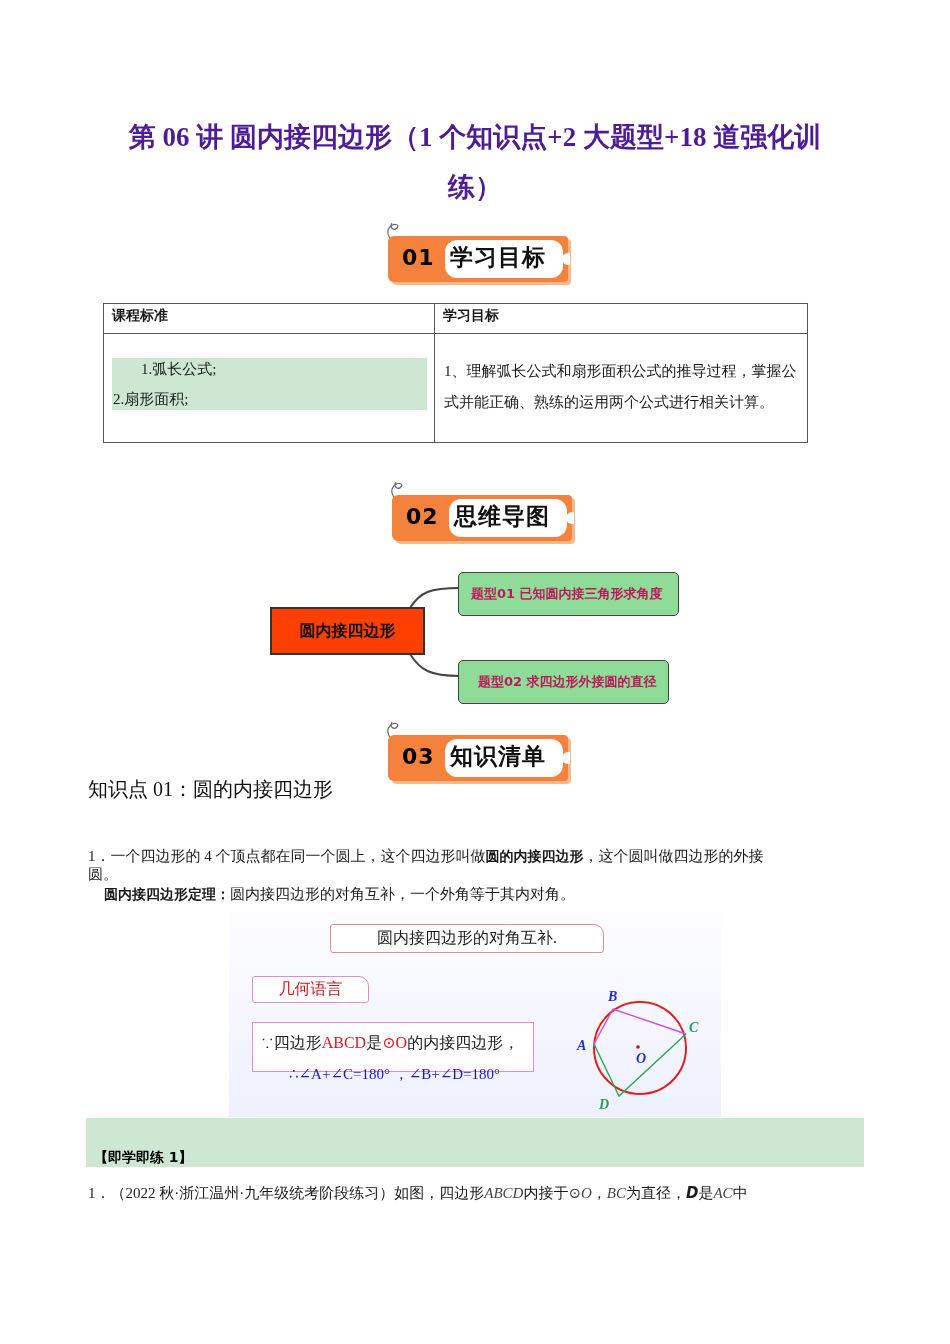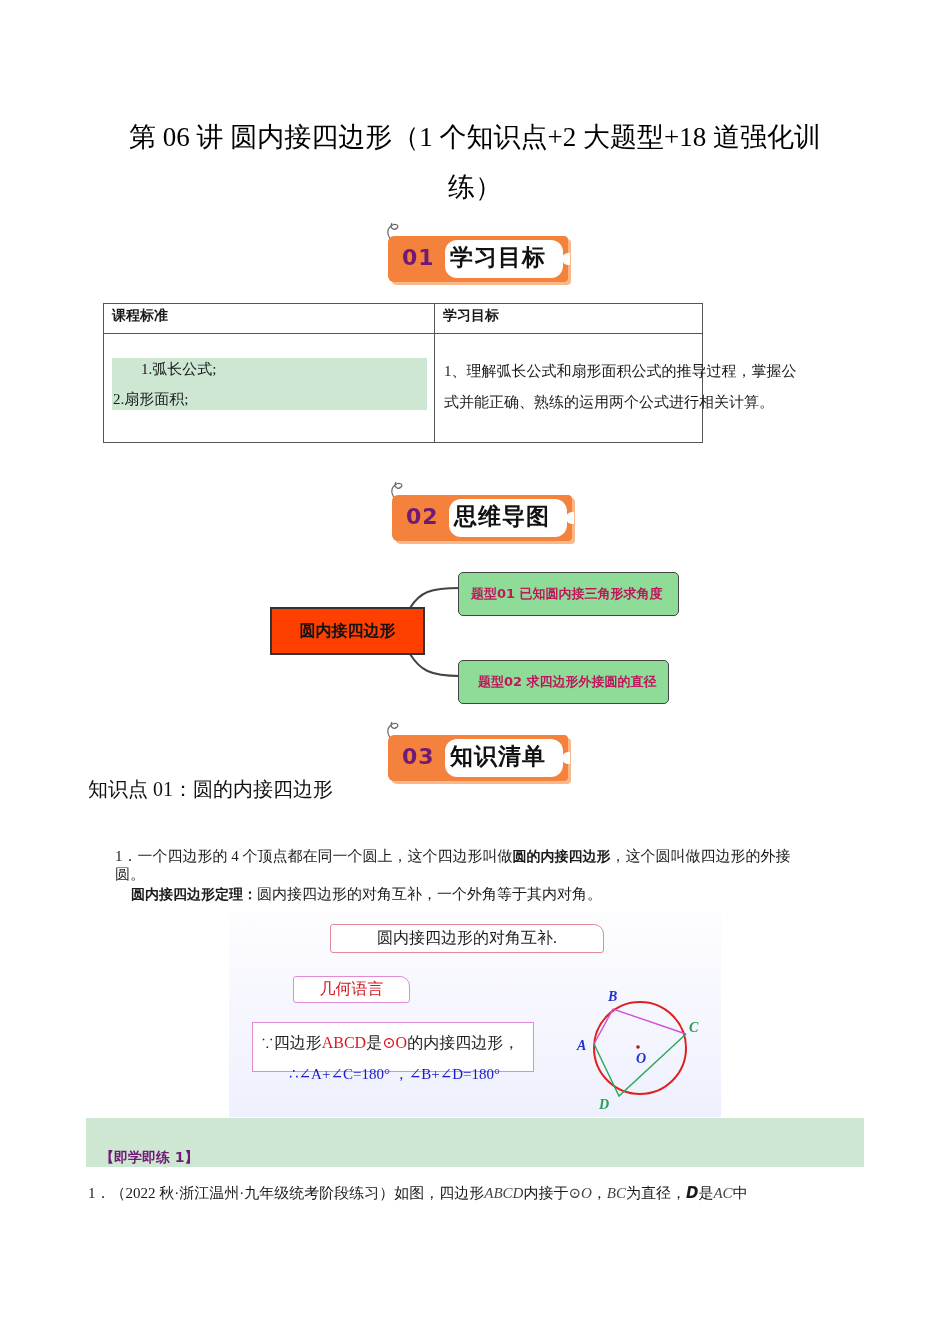--- a/index.html
+++ b/index.html
@@ -2,51 +2,51 @@
 <html><head>
 <meta charset="utf-8">
 <style>
   * { margin: 0; padding: 0; box-sizing: border-box; }
   html, body { width: 950px; height: 1344px; background: #ffffff; overflow: hidden; }
   body { position: relative; font-family: "Liberation Serif", "DejaVu Serif", serif; color: #1a1a1a; }
 
   .title {
     position: absolute; left: 90px; top: 112px; width: 770px;
     text-align: center; font-family: "Liberation Serif", "DejaVu Serif", serif;
-    font-weight: normal; font-size: 27px; line-height: 50px; color: #000000;
+    font-weight: bold; font-size: 27px; line-height: 50px; color: #4c1d95;
   }
 
   
   .badge { position: absolute; width: 190px; height: 62px; }
   .badge .curl { position: absolute; left: 5px; top: 0; width: 20px; height: 24px; }
   .badge .tab {
     position: absolute; left: 10px; top: 16px; width: 180px; height: 46px;
     background: #f4823c; border-radius: 6px 4px 4px 6px;
     box-shadow: 3px 3px 0 #f8b88a;
   }
   .badge .num {
     position: absolute; left: 14px; top: 9px; font-family: "DejaVu Sans", sans-serif;
-    font-weight: bold; font-size: 22px; color: #701a75; letter-spacing: 1px;
+    font-weight: bold; font-size: 22px; color: #000000; letter-spacing: 1px;
   }
   .badge .label-box {
     position: absolute; left: 57px; top: 4px; width: 118px; height: 38px;
     background: #ffffff; border-radius: 12px;
   }
   .badge .label {
     position: absolute; left: 62px; top: 6px; font-family: "DejaVu Sans", sans-serif;
     font-weight: bold; font-size: 23px; color: #111; letter-spacing: 1px;
   }
   .badge .notch {
     position: absolute; right: -2px; top: 17px; width: 8px; height: 12px;
     background: #ffffff; border-radius: 6px 0 0 6px;
   }
 
   
   .goals-table {
-    position: absolute; left: 103px; top: 303px; width: 600px; height: 140px;
+    position: absolute; left: 103px; top: 303px; width: 705px; height: 140px;
     border-collapse: collapse; font-size: 15px;
   }
   .goals-table td, .goals-table th {
     border: 1px solid #555; vertical-align: top; text-align: left;
   }
   .goals-table th {
     height: 30px; padding: 3px 8px; font-weight: bold;
     font-family: "DejaVu Sans", sans-serif; font-size: 14px;
   }
   .goals-table td { padding: 0; }
@@ -74,58 +74,57 @@
     border-radius: 5px; font-family: "DejaVu Sans", sans-serif; font-weight: bold;
     font-size: 13px; color: #be185d; display: flex; align-items: center; padding-left: 12px;
   }
   .mm-lines { position: absolute; left: 0; top: 0; width: 950px; height: 1344px; pointer-events: none; }
 
   
   .kp-heading {
     position: absolute; left: 88px; top: 776px; font-size: 20px; color: #111;
   }
   .para {
-    position: absolute; left: 88px; width: 775px; font-size: 15px; line-height: 18px; margin-left: 27px;
+    position: absolute; left: 88px; width: 775px; font-size: 15px; line-height: 18px;
   }
   .para b { font-family: "DejaVu Sans", sans-serif; font-weight: bold; font-size: 14px; }
 
   
   .illus {
     position: absolute; left: 229px; top: 912px; width: 492px; height: 205px;
     background: linear-gradient(#fdfdff, #eef0fd);
   }
   .illus-title {
     position: absolute; left: 101px; top: 12px; width: 274px; height: 29px;
     border: 1.5px solid #e08a9a; border-radius: 3px 10px 3px 3px; background: #fff;
     font-size: 16px; display: flex; align-items: center; justify-content: center;
   }
   .illus-tag {
     position: absolute; left: 23px; top: 64px; width: 117px; height: 27px;
     border: 1.5px solid #e08ad8; border-radius: 3px 10px 3px 3px; background: #fff;
     font-size: 16px; color: #d0171f; display: flex; align-items: center; justify-content: center;
     font-family: "DejaVu Sans", sans-serif;
-    margin-left: 41px;
   }
   .illus-box {
     position: absolute; left: 23px; top: 110px; width: 282px; height: 50px;
     border: 1.5px solid #e08ad8; background: #fff;
   }
   .illus-line1 { position: absolute; left: 8px; top: 10px; font-size: 16px; color: #222; }
   .illus-line1 .red { color: #e0141e; }
   .illus-line2 { position: absolute; left: 8px; top: 42px; font-size: 15px; color: #1a1ac8; margin-left: 28px; }
   .circle-fig { position: absolute; left: 340px; top: 70px; width: 140px; height: 130px; }
 
   
   .practice-band {
     position: absolute; left: 86px; top: 1118px; width: 778px; height: 49px;
     background: #cde7d2;
   }
   .practice-label {
-    position: absolute; left: 14px; top: 31px; font-family: "DejaVu Sans", sans-serif;
-    font-weight: bold; font-size: 14px; color: #701a75;
+    position: absolute; left: 8px; top: 31px; font-family: "DejaVu Sans", sans-serif;
+    font-weight: bold; font-size: 14px; color: #000000;
   }
   .question {
     position: absolute; left: 88px; top: 1184px; width: 775px; font-size: 15px; white-space: nowrap;
   }
   .question i { font-style: italic; color: #444; }
   .question b { font-family: "DejaVu Sans", sans-serif; font-style: italic; }
 </style>
 </head>
 <body>
 

